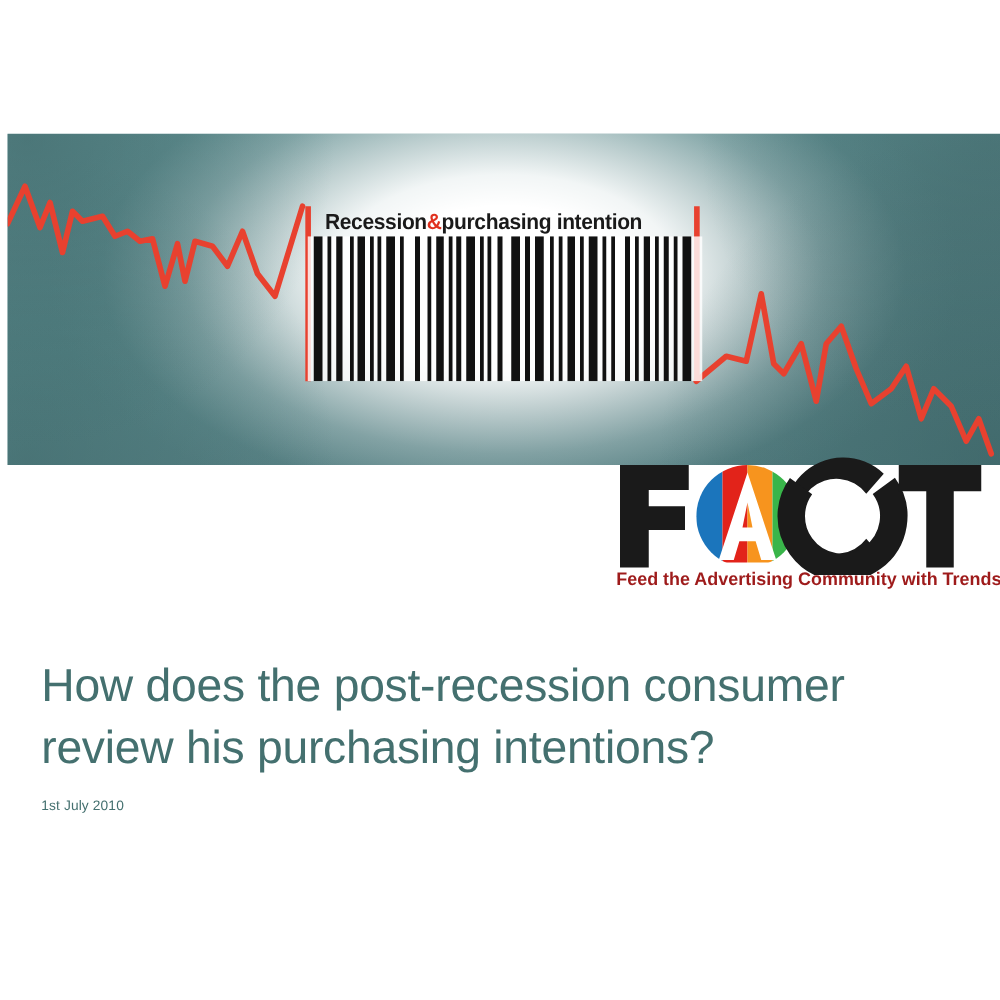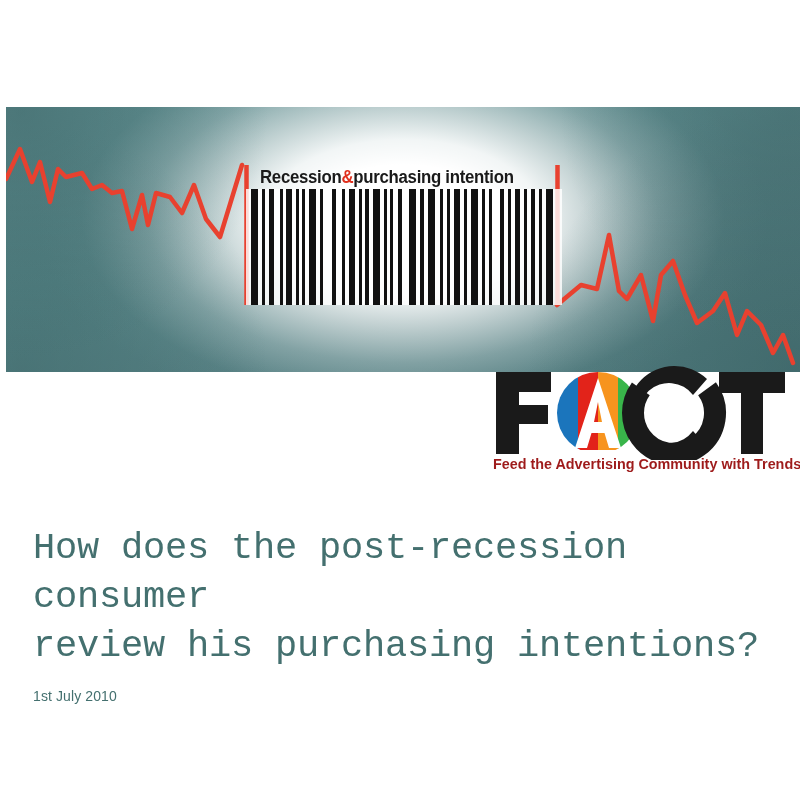--- a/index.html
+++ b/index.html
@@ -119,33 +119,33 @@
   }
 
   
   #title-block {
     position: absolute;
     left: 33px;
     top: 524px;
     width: 730px;
   }
   #slide-title {
-    font-family: Liberation Mono, monospace;
+    font-family: Liberation Sans, sans-serif;
     font-size: 37px;
     line-height: 49px;
     font-weight: normal;
     color: #44706f;
     letter-spacing: -0.2px;
     white-space: pre-line;
     margin: 0;
   }
   #slide-date {
     margin-top: 17px;
     font-family: "Liberation Sans", sans-serif;
-    font-size: 14px;
+    font-size: 11px;
     font-weight: normal;
     color: #44706f;
     letter-spacing: 0.1px;
   }
 </style>
 </head>
 <body>
 
 <div id="banner">
   <div class="corner-shade"></div>

